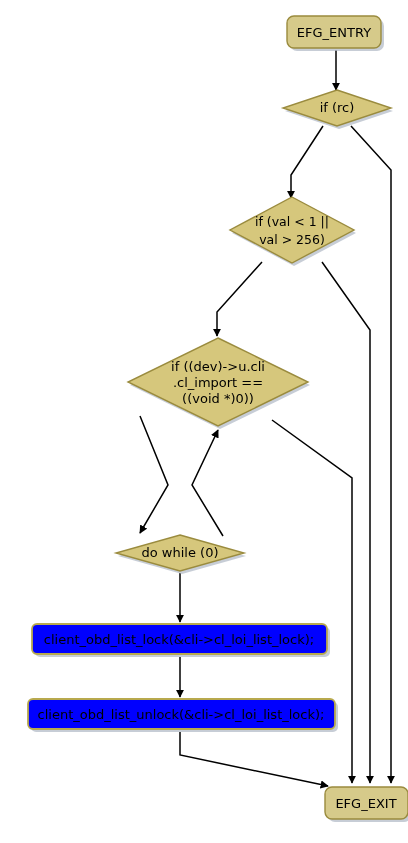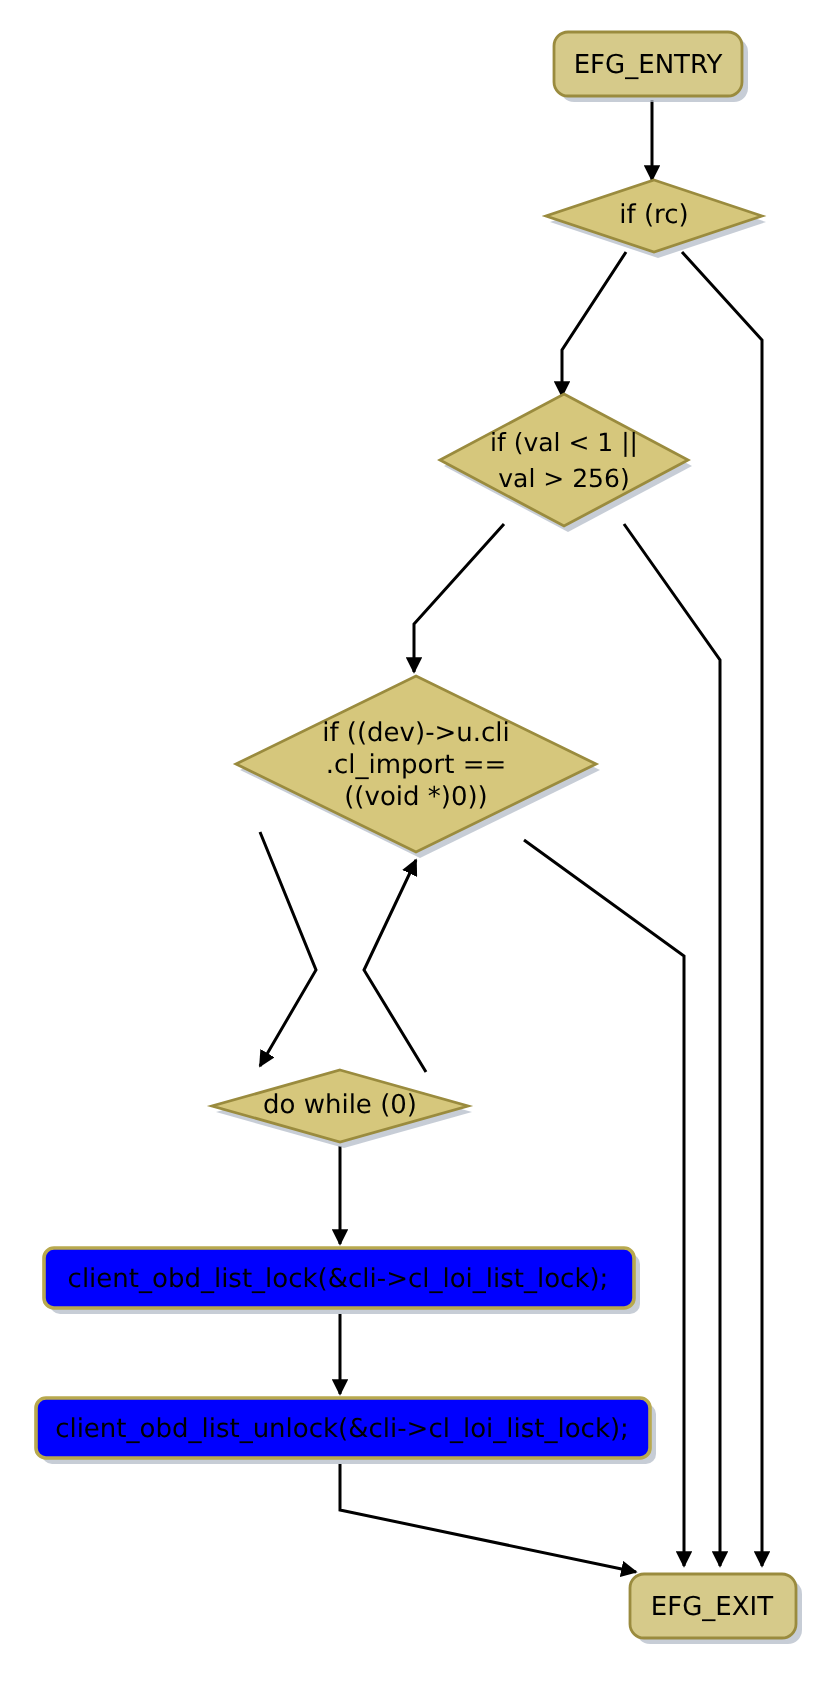--- a/index.html
+++ b/index.html
@@ -10,20 +10,21 @@
   body {
     width: 408px;
     height: 843px;
     font-family: "DejaVu Sans", sans-serif;
     overflow: hidden;
   }
   #flowchart-root {
     position: relative;
     width: 336px;
     height: 843px;
+    margin-left: 10px;
   }
   svg.diagram {
     display: block;
     width: 408px;
     height: 843px;
   }
   .node-text {
     font-family: "DejaVu Sans", sans-serif;
     font-size: 13px;
     fill: #000000;

